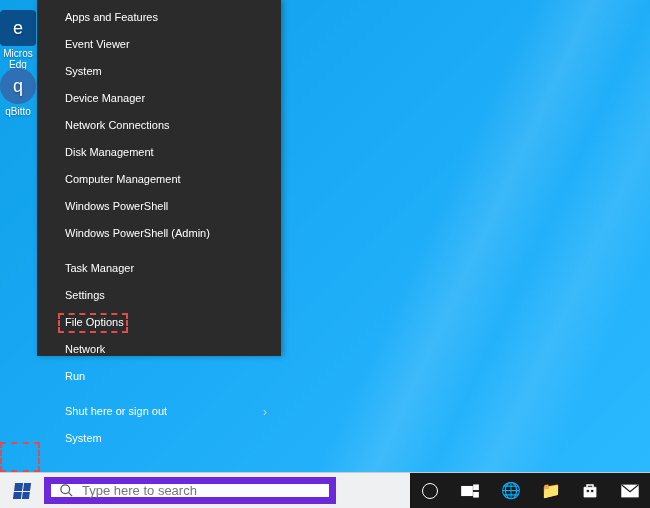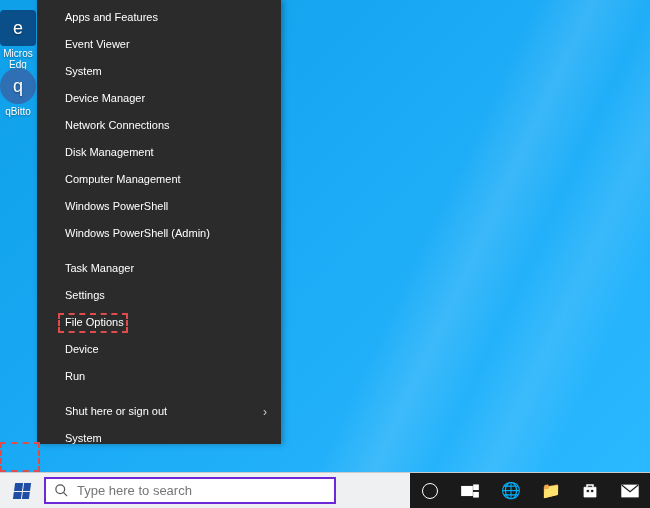--- a/index.html
+++ b/index.html
@@ -5,33 +5,33 @@
     * { margin:0; padding:0; box-sizing:border-box; font-family:"Segoe UI", Tahoma, sans-serif; }
     html,body { width:650px; height:508px; overflow:hidden; }
     .screen { position:relative; width:650px; height:508px; background:linear-gradient(135deg,#0ea0e8 0%,#1aa9f5 40%,#2bb9ff 100%); }
     
     .shaft { position:absolute; top:0; right:0; width:350px; height:508px; background:linear-gradient(115deg,transparent 40%,rgba(255,255,255,0.12) 50%,transparent 60%,rgba(255,255,255,0.10) 70%,transparent 80%); pointer-events:none; }
     
     .desk-icon { position:absolute; width:48px; text-align:center; color:#fff; font-size:10px; text-shadow:0 1px 2px rgba(0,0,0,.4);}
     .desk-icon .tile { width:36px; height:36px; margin:0 auto 2px; background:#0a4e8a; border-radius:4px; display:flex; align-items:center; justify-content:center; font-size:18px; color:#fff;}
     .qb .tile { background:#2f6fb3; border-radius:50%; }
     
-    .winx { position:absolute; left:37px; top:0; width:244px; height:444px; background:#2b2b2b; color:#fff; display:flex; flex-direction:column; padding:4px 0; box-shadow:2px 0 6px rgba(0,0,0,.3);}
+    .winx { position:absolute; left:37px; top:0; width:244px; height:356px; background:#2b2b2b; color:#fff; display:flex; flex-direction:column; padding:4px 0; box-shadow:2px 0 6px rgba(0,0,0,.3);}
     .winx-item { position:relative; height:27px; line-height:27px; padding:0 20px 0 28px; font-size:11px; white-space:nowrap; cursor:default;}
     .winx-sep { height:1px; margin:4px 10px; background:#555; }
     .chev { position:absolute; right:14px; top:50%; transform:translateY(-50%); font-size:12px; color:#ccc;}
     
     .hl-settings { position:absolute; left:58px; top:313px; width:70px; height:20px; border:2px dashed #e14b4b; pointer-events:none; }
     .hl-start { position:absolute; left:0; bottom:36px; width:40px; height:30px; border:2px dashed #e14b4b; pointer-events:none; z-index:10;}
     
     .taskbar { position:absolute; left:0; bottom:0; width:650px; height:36px; background:#eef0f2; display:flex; align-items:stretch; border-top:1px solid #c8cbce;}
     .start-btn { width:44px; display:flex; align-items:center; justify-content:center;}
     .winlogo { width:16px; height:16px; display:grid; grid-template-columns:1fr 1fr; grid-template-rows:1fr 1fr; gap:1px; transform:skewX(-8deg);}
     .winlogo span { background:#1f4da3;}
-    .searchbox { flex:0 0 292px; display:flex; align-items:center; background:#fff; border:2px solid #6d28d9; margin:4px 0; padding:0 8px; color:#555;}
+    .searchbox { flex:0 0 292px; display:flex; align-items:center; background:#fff; border:7px solid #6d28d9; margin:4px 0; padding:0 8px; color:#555;}
     .searchbox svg { margin-right:8px; flex-shrink:0;}
     .searchbox input { border:none; outline:none; font-size:13px; color:#555; width:100%; background:transparent;}
     .tspacer { flex:1; }
     .ticon { width:40px; display:flex; align-items:center; justify-content:center; color:#222;}
     .ticon svg,.ticon .emoji { width:18px; height:18px;}
     .circle { width:16px; height:16px; border:1.6px solid #333; border-radius:50%;}
     .dark { background:#1a1a1a; }
     .dark .circle{ border-color:#fff;}
     .dark svg { stroke:#fff; fill:#fff;}
     .emoji { font-size:16px; line-height:18px;}
@@ -58,21 +58,21 @@
     <div class="winx-item"><span>Device Manager</span></div>
     <div class="winx-item"><span>Network Connections</span></div>
     <div class="winx-item"><span>Disk Management</span></div>
     <div class="winx-item"><span>Computer Management</span></div>
     <div class="winx-item"><span>Windows PowerShell</span></div>
     <div class="winx-item"><span>Windows PowerShell (Admin)</span></div>
     <div class="winx-sep"></div>
     <div class="winx-item"><span>Task Manager</span></div>
     <div class="winx-item"><span>Settings</span></div>
     <div class="winx-item"><span>File Options</span></div>
-    <div class="winx-item"><span>Device</span></div>
+    <div class="winx-item"><span>Network</span></div>
     <div class="winx-item"><span>Run</span></div>
     <div class="winx-sep"></div>
     <div class="winx-item">
       <span>Shut here or sign out</span>
       <span class="chev">›</span>
     </div>
     <div class="winx-item"><span>System</span></div>
   </div>
 
   <div class="hl-settings"></div>

